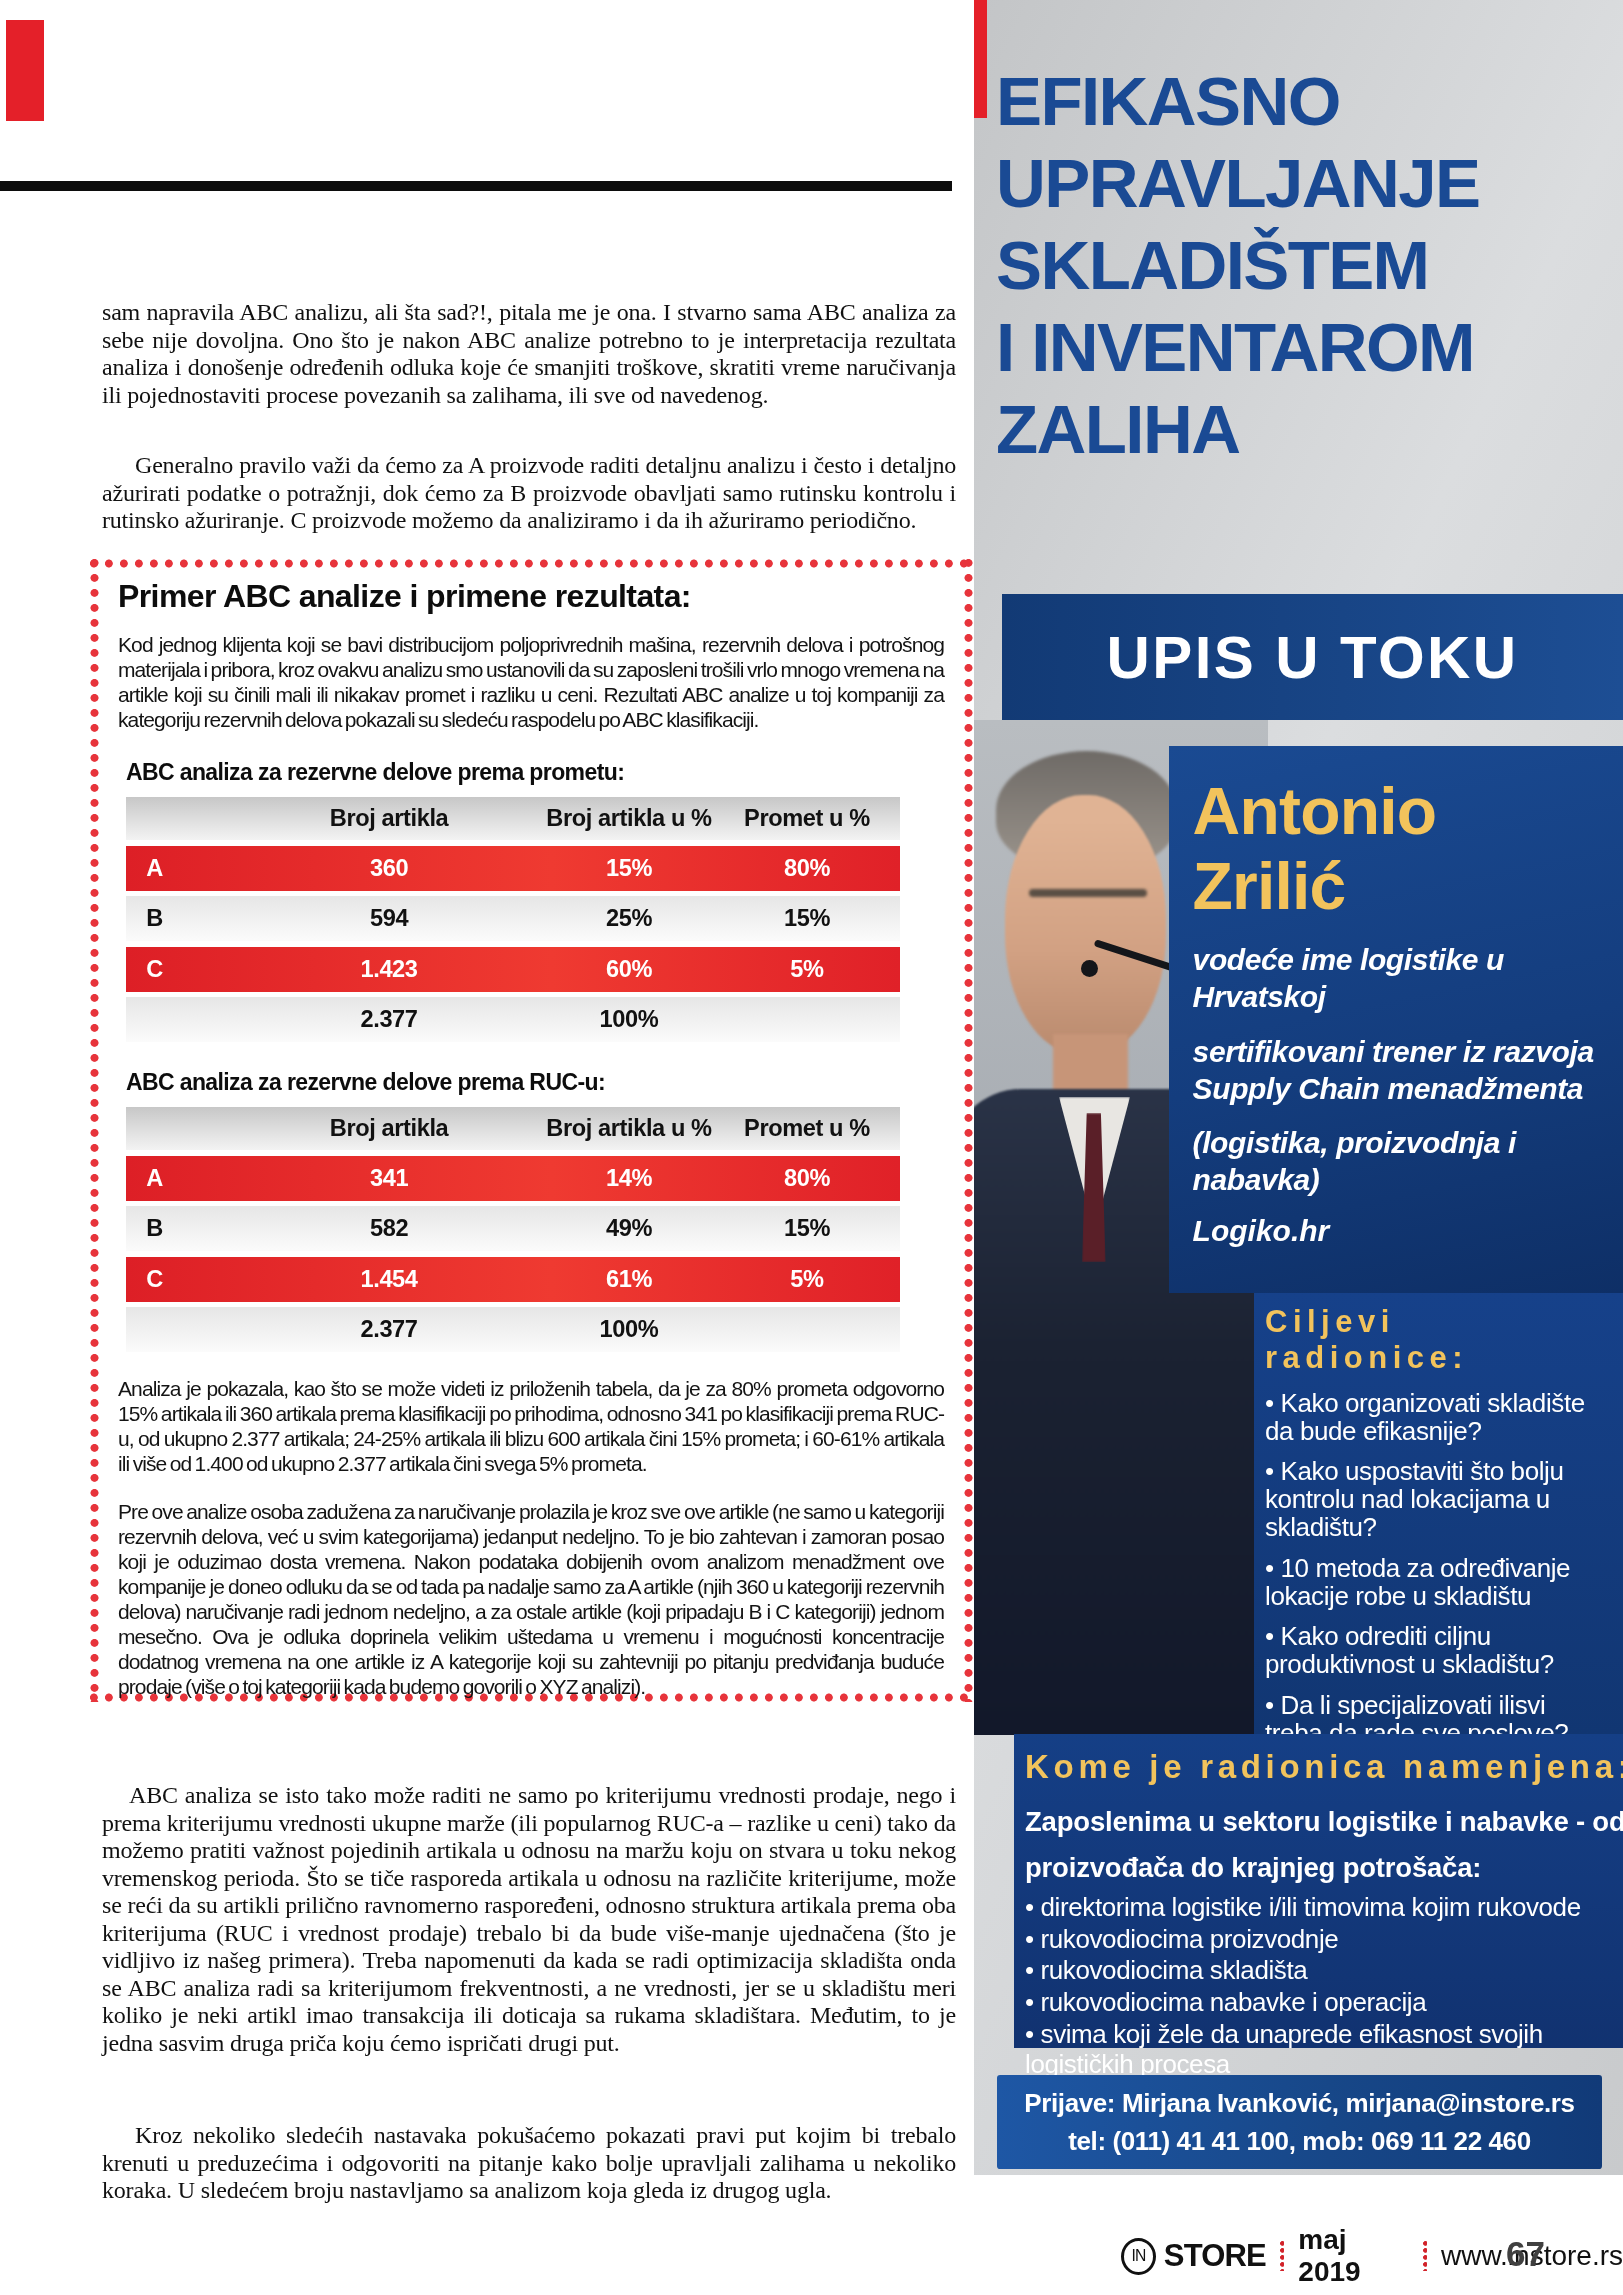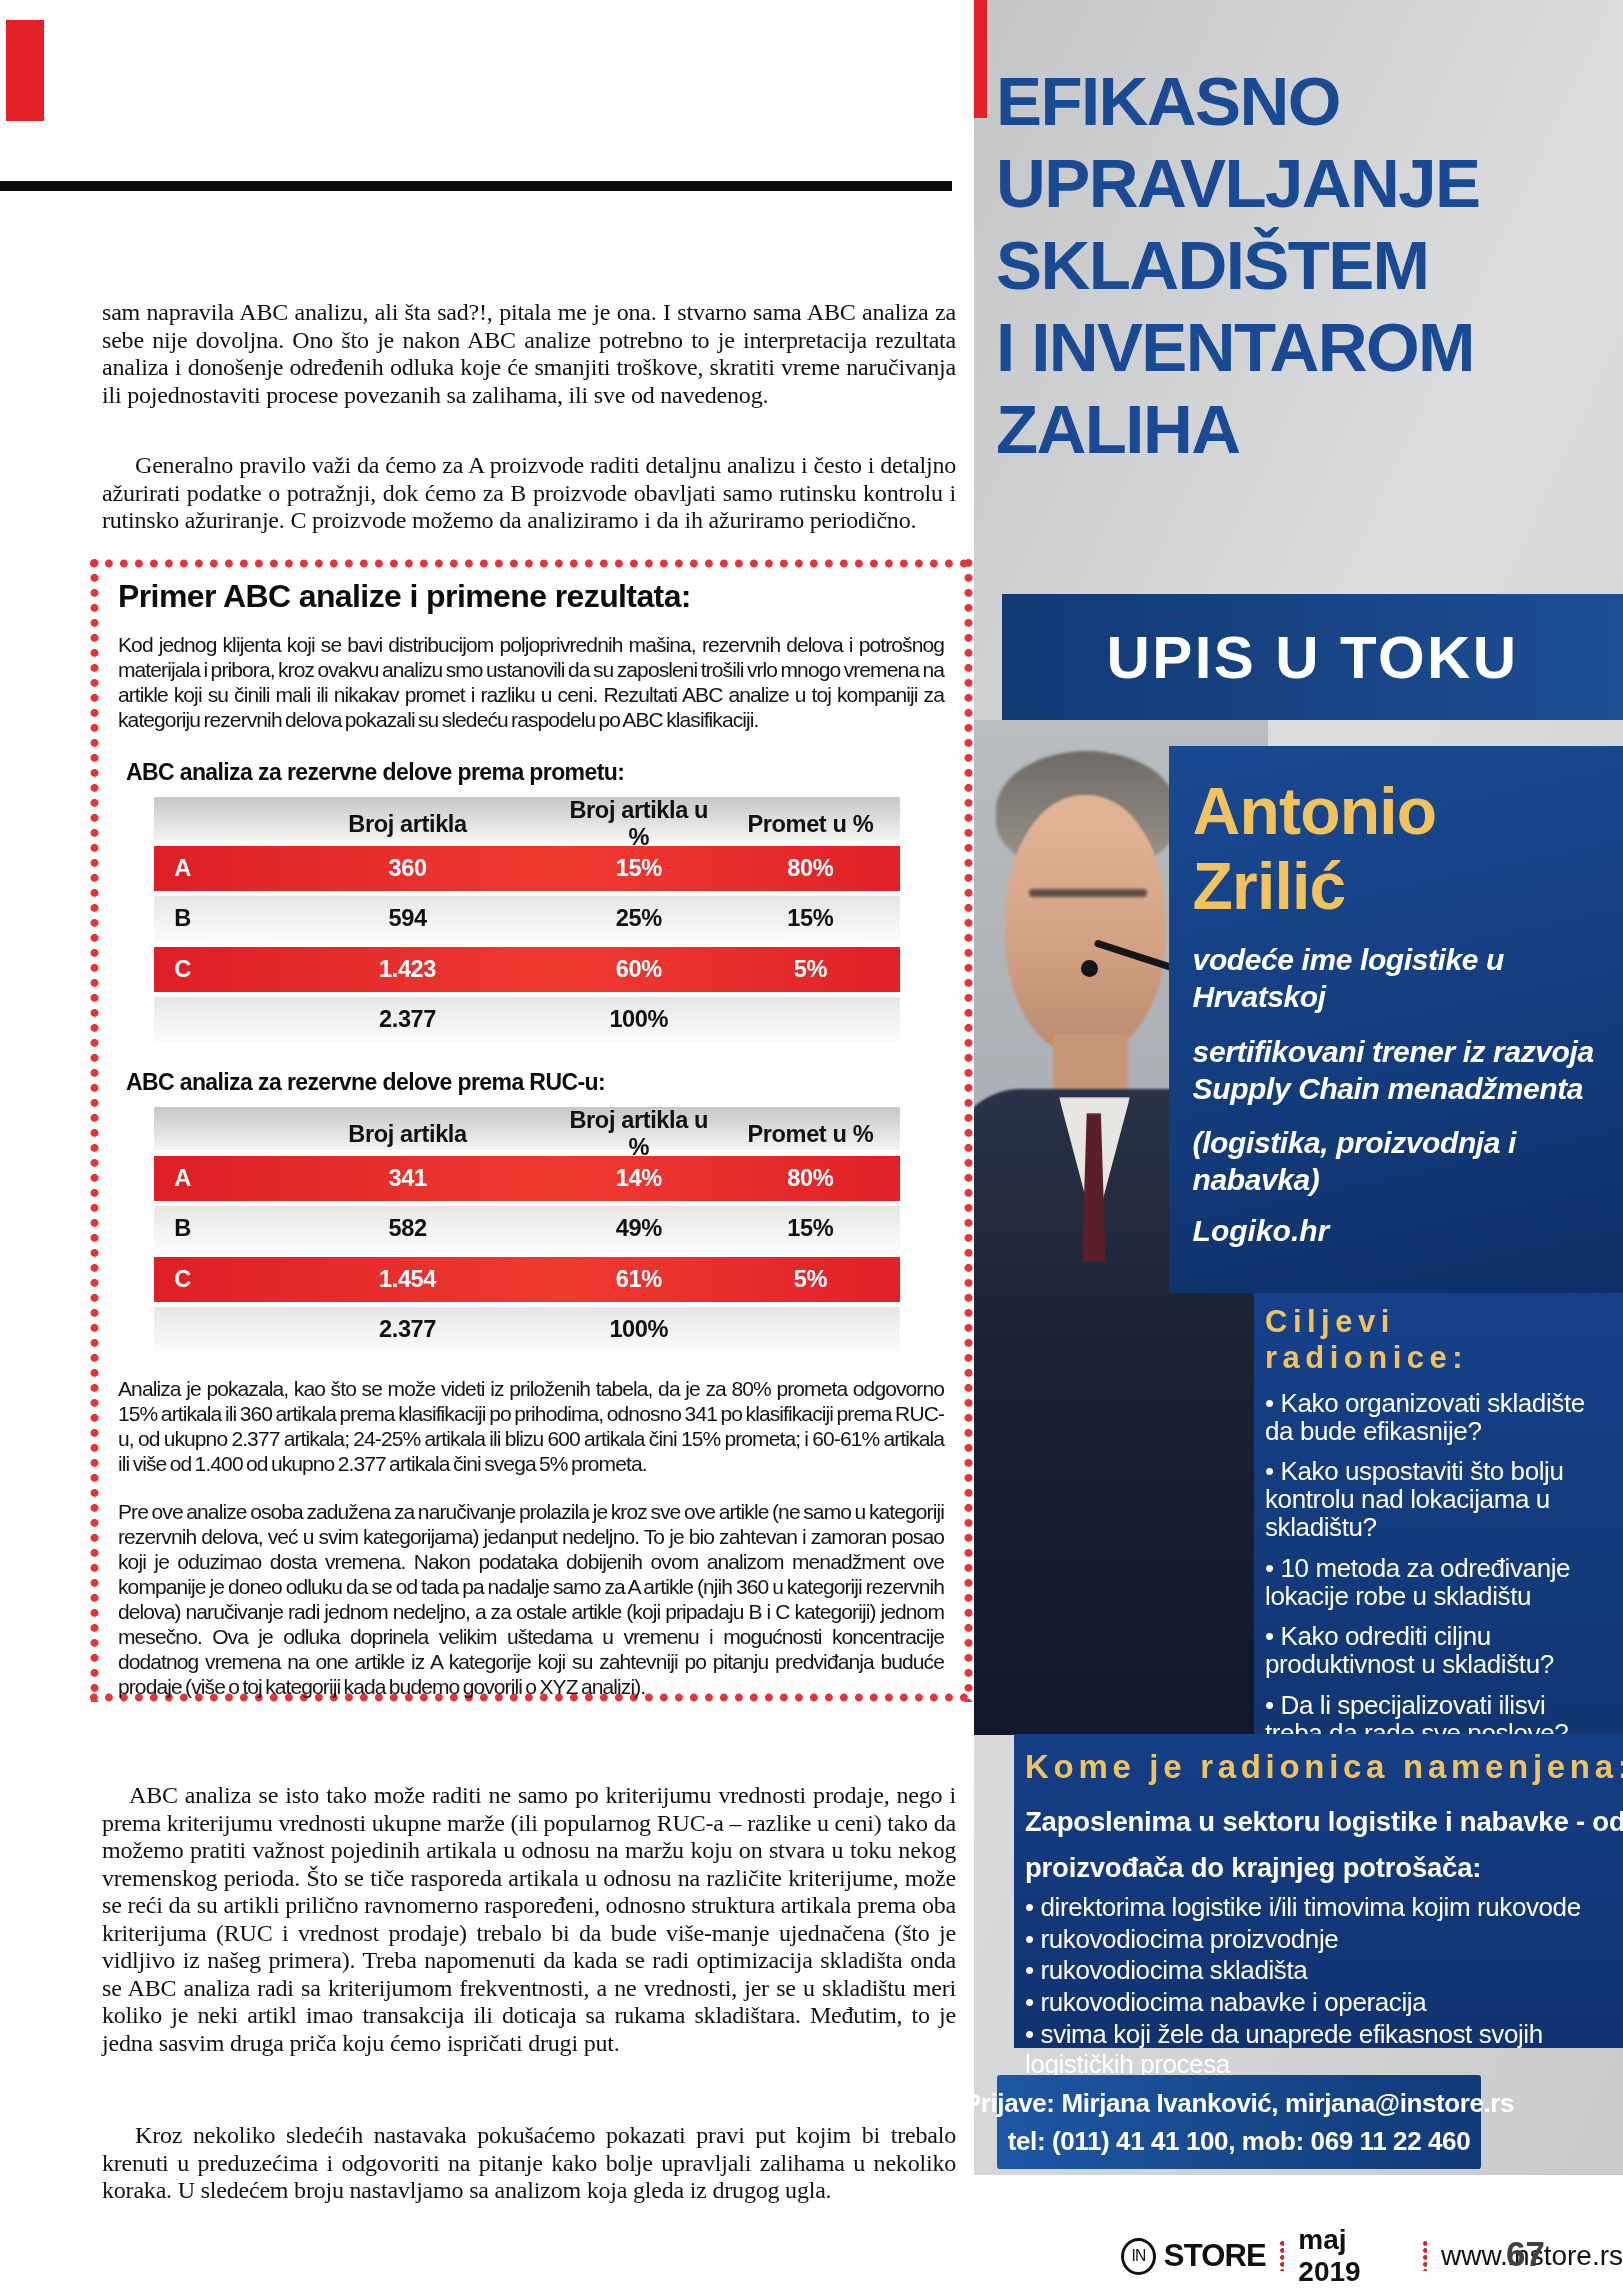--- a/index.html
+++ b/index.html
@@ -34,21 +34,21 @@
     font-size:32px;font-weight:bold;color:#0d0d0d;letter-spacing:-0.6px;margin:0 0 17.3px 0;
   }
   .box-text{
     font-size:21px;line-height:25px;color:#141414;text-align:justify;
     letter-spacing:-0.9px;word-spacing:-1.6px;margin:0 0 0 0;
   }
   .tbl-label{
     font-size:23px;font-weight:bold;color:#0d0d0d;letter-spacing:-0.6px;margin:27px 0 11px 7.9px;
   }
   .abc-table{width:774px;margin-left:7.9px;}
-  .t-row{display:grid;grid-template-columns:14% 40% 22% 24%;height:45px;margin-bottom:5.5px;align-items:center;margin-left:28px;}
+  .t-row{display:grid;grid-template-columns:14% 40% 22% 24%;height:45px;margin-bottom:5.5px;align-items:center;}
   .t-head{height:43px;background:linear-gradient(180deg,#c7c7c7,#f3f3f3);}
   .t-gray{background:linear-gradient(180deg,#e6e6e6,#fbfbfb);}
   .t-red{background:linear-gradient(90deg,#dd1f26,#ef3a31 55%,#e02128);}
   .t-cell{font-size:23.6px;font-weight:bold;color:#111;text-align:center;letter-spacing:-0.4px;}
   .t-cell.c0{text-align:left;padding-left:20.4px;}
   .t-red .t-cell{color:#ffffff;}
   .box-par{margin-top:23.6px;}
 
   
   .sidebar-bg{position:absolute;left:974px;top:0;width:649px;height:2175px;
@@ -93,21 +93,21 @@
   .cj-list .bullet-item{color:#fff;font-size:26px;line-height:28px;margin-top:12.6px;letter-spacing:-0.4px;}
   .bullet-item::before{content:"• ";}
 
   .kome-panel{position:absolute;left:986px;top:1734px;width:638px;height:314px;
     background:linear-gradient(180deg,#153f86 0%,#113270 100%);margin-left:28px;}
   .km-inner{position:absolute;left:11px;top:14px;width:613px;}
   .km-title{color:#f2c35c;font-weight:bold;font-size:33px;letter-spacing:4.7px;}
   .km-lead{color:#fff;font-weight:bold;font-size:27.5px;line-height:46px;margin-top:12.6px;letter-spacing:-0.2px;}
   .km-list .bullet-item{color:#fff;font-size:26px;line-height:30px;margin-top:1.6px;letter-spacing:-0.4px;}
 
-  .prijave-box{position:absolute;left:997px;top:2075px;width:484px;height:94px;border-radius:3.1px;
+  .prijave-box{position:absolute;left:997px;top:2075px;width:605px;height:94px;border-radius:3.1px;
     background:linear-gradient(90deg,#1e57a5 0%,#174788 55%,#113a78 100%);
     display:flex;flex-direction:column;align-items:center;justify-content:center;}
   .pr-line{color:#fff;font-weight:bold;font-size:26px;line-height:38px;letter-spacing:-0.4px;white-space:nowrap;}
 
   
   .footer{position:absolute;left:1121px;top:2234px;height:44px;display:flex;align-items:center;}
   .logo-circle{width:31px;height:31px;border:3.1px solid #111;border-radius:50%;
     display:flex;align-items:center;justify-content:center;margin-right:7.9px;}
   .logo-in{font-size:15.7px;font-weight:normal;color:#111;letter-spacing:-0.8px;}
   .logo-store{font-size:31px;font-weight:bold;color:#111;letter-spacing:-0.8px;}

